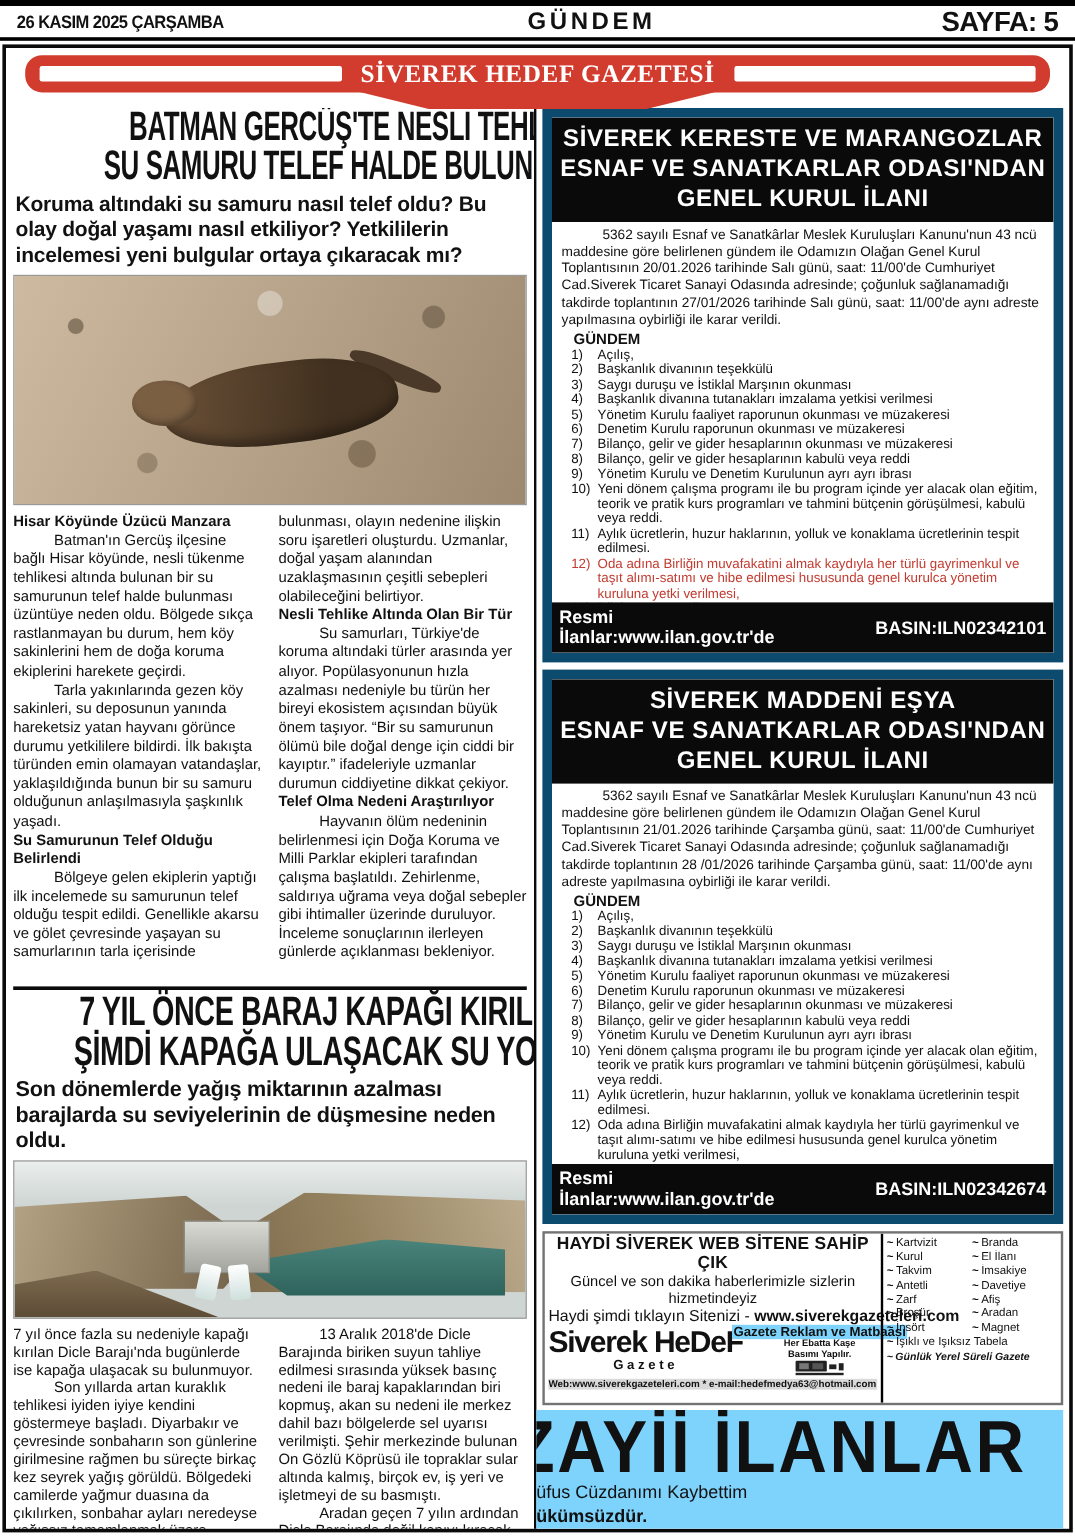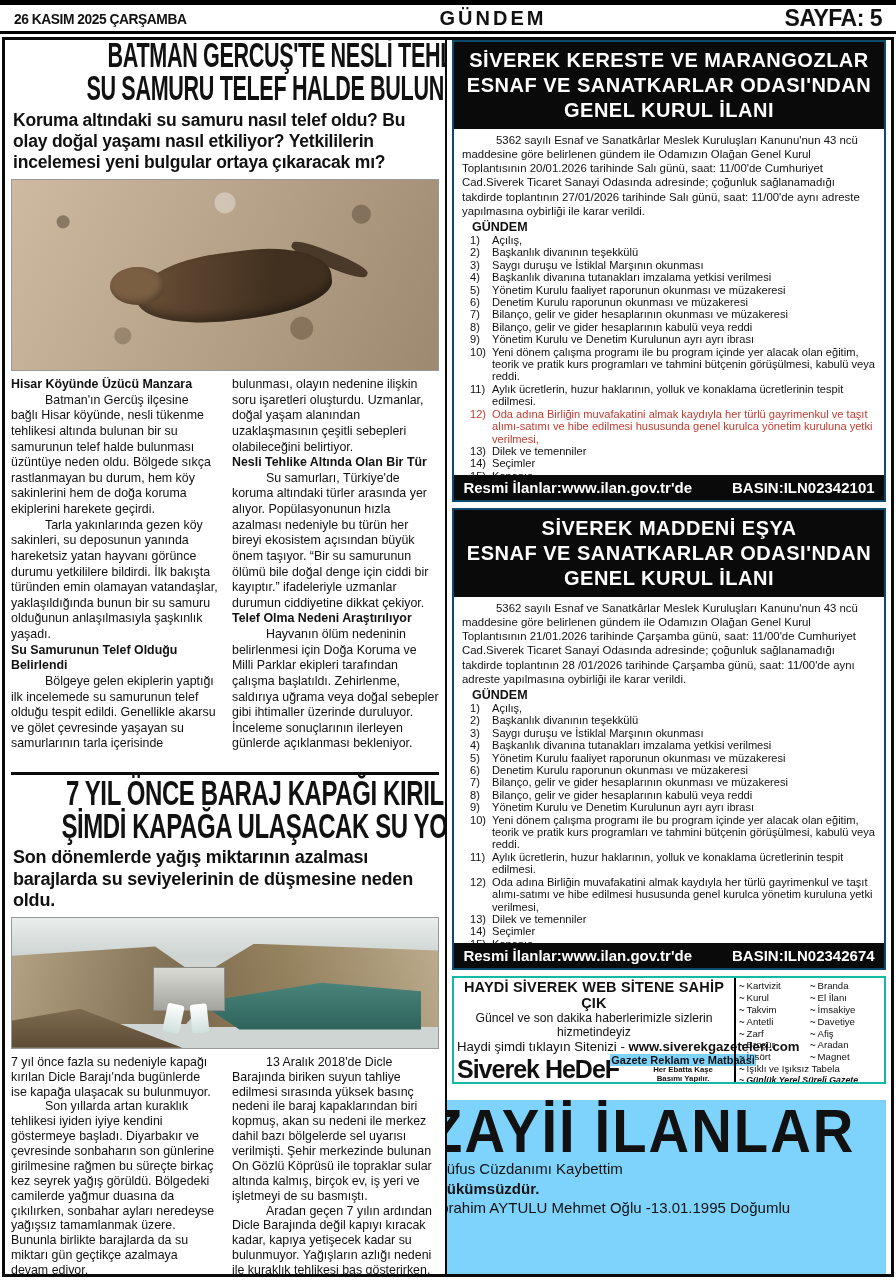--- a/index.html
+++ b/index.html
@@ -78,37 +78,37 @@
   .dam-wall{position:absolute; left:33%; top:38%; width:17%; height:34%;
     background:linear-gradient(#dadad4,#a3a49d); border:1px solid #8b8c86;}
   .dam-jet{position:absolute; width:4%; height:22%; background:linear-gradient(#ffffff,#cfe0dd); border-radius:3px;}
   .jet1{left:36%; top:66%; transform:rotate(12deg);}
   .jet2{left:42%; top:66%; transform:rotate(-6deg);}
   .dam-fg{position:absolute; bottom:0; left:0; width:40%; height:30%;
     background:linear-gradient(#7d6a4f,#5d4c36); clip-path:polygon(0 30%,40% 0,100% 100%,0 100%);}
 
   
   .right-col{flex:1; min-width:0; padding:0 5px; display:flex; flex-direction:column; overflow:hidden;}
-  .annc{border:2px solid #0c4a6e; height:462px; flex:none; display:flex; flex-direction:column;
+  .annc{border:8px solid #0c4a6e; height:462px; flex:none; display:flex; flex-direction:column;
     overflow:hidden; background:#fff; margin-bottom:6px;}
   .annc-head{background:#0a0a0a; color:#fff; text-align:center; font-weight:bold;
     font-size:20px; line-height:1.25; padding:6px 2px; letter-spacing:.5px;}
   .annc-body{flex:1 1 auto; min-height:0; overflow:hidden; padding:4px 8px 0;}
   .annc-intro{font-size:11.4px; line-height:1.24; text-indent:34px; margin-bottom:2px;}
   .agenda-label{font-weight:bold; font-size:12.5px; padding-left:10px;}
   .agenda{font-size:11.1px; line-height:1.12;}
   .agenda-row{display:flex;}
   .agenda-row.red{color:var(--agenda-red);}
   .agenda-num{flex:none; width:30px; padding-left:8px;}
   .agenda-text{flex:1;}
   .annc-foot{flex:none; margin-top:auto; background:#0a0a0a; color:#fff; font-weight:bold; font-size:15px;
     display:flex; justify-content:center; gap:40px; padding:4px 6px; align-items:center;}
 
   
-  .adbox{border:2px solid #14b8a6; height:108px; flex:none; display:flex; overflow:hidden; margin-bottom:16px;}
+  .adbox{border:2px solid #737373; height:145px; flex:none; display:flex; overflow:hidden; margin-bottom:4px;}
   .ad-main{flex:1; min-width:0; padding:1px 3px; display:flex; flex-direction:column;}
   .ad-title{font-weight:bold; font-size:14.5px; text-align:center; letter-spacing:.2px;}
   .ad-sub{font-size:12.2px; text-align:center;}
   .ad-cta{font-size:13.2px; text-align:center; white-space:nowrap;}
   .ad-url{font-weight:bold;}
   .ad-brandrow{display:flex; align-items:center; gap:16px;}
   .ad-brand{flex:none;}
   .brand-name{font-size:25px; font-weight:bold; letter-spacing:-1px; line-height:.95;}
   .brand-sub{font-size:11px; font-weight:bold; text-align:center; letter-spacing:3px;}
   .ad-press{flex:1; min-width:0; display:flex; flex-direction:column; align-items:center;}
@@ -139,20 +139,26 @@
 <div class="page">
 
   <div class="topbar">
     <span class="issue-date">26 KASIM 2025 ÇARŞAMBA</span>
     <span class="section-title">GÜNDEM</span>
     <span class="page-number">SAYFA: 5</span>
   </div>
 
   <div class="frame">
 
+    <div class="masthead">
+      <div class="mh-bar"></div>
+      <div class="mh-title">SİVEREK HEDEF GAZETESİ</div>
+      <div class="mh-bar"></div>
+      <div class="mh-tail"></div>
+    </div>
 
     <div class="content">
 
       <div class="left-col">
 
         <section class="article">
           <div class="hl-line"><span>BATMAN GERCÜŞ'TE NESLİ TEHLİKE ALTINDAKİ</span></div>
           <div class="hl-line"><span>SU SAMURU TELEF HALDE BULUNDU</span></div>
           <p class="subhead">Koruma altındaki su samuru nasıl telef oldu? Bu olay doğal yaşamı nasıl etkiliyor? Yetkililerin incelemesi yeni bulgular ortaya çıkaracak mı?</p>
           <div class="photo photo-otter">

